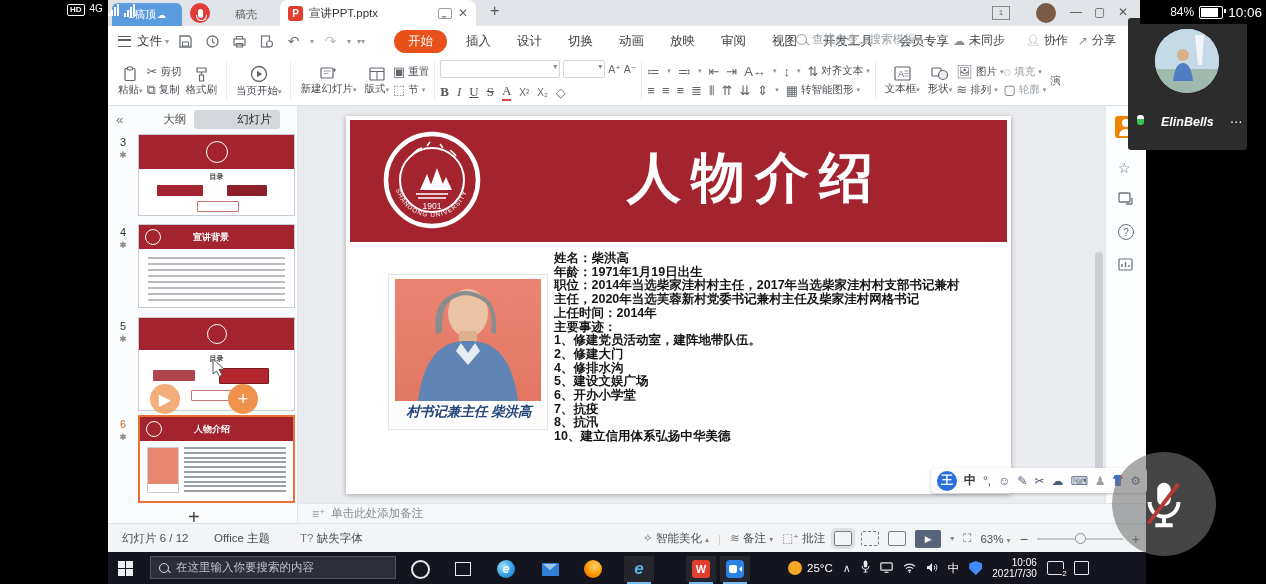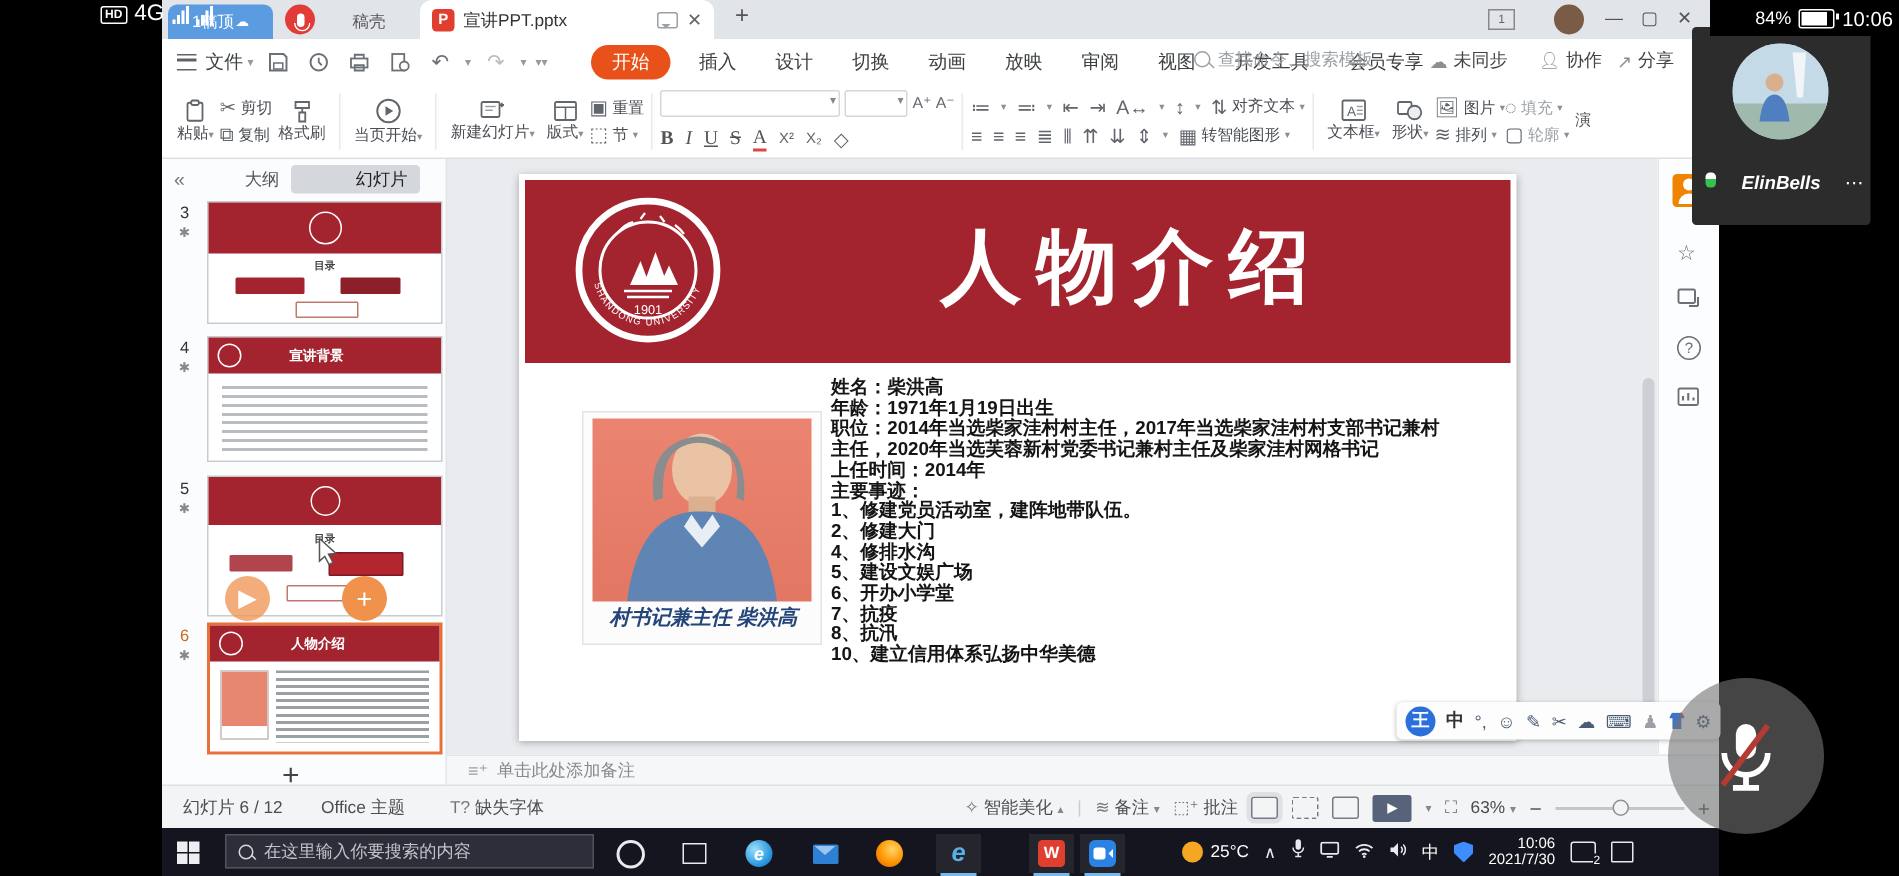--- a/index.html
+++ b/index.html
@@ -129,21 +129,21 @@
   .sun{width:14px;height:14px;border-radius:50%;background:#f5a623;}
   .trayic{color:#e7e9ee;font-size:11px;}
   .shield{width:13px;height:14px;background:#3f8cff;clip-path:polygon(50% 0,100% 18%,100% 55%,50% 100%,0 55%,0 18%);}
   .ttime{font-size:10px;line-height:11px;text-align:right;color:#fff;}
   .chatn{width:15px;height:12px;border:1.3px solid #e7e9ee;border-radius:2px;position:relative;}
   .chatn s{position:absolute;right:-4px;bottom:-4px;background:#15151f;color:#fff;font-size:8px;text-decoration:none;}
   .noteic{width:13px;height:12px;border:1.3px solid #e7e9ee;border-radius:1px;}
   
   .pstatusL{left:50px;top:4px;display:flex;align-items:flex-start;gap:5px;color:#fff;z-index:40;}
   .hdbox{border:1px solid #fff;border-radius:2px;font-size:8px;font-weight:bold;padding:0 2px;line-height:10px;margin-left:17px;}
-  .fg{font-size:15px;line-height:9px;}
+  .fg{font-size:10px;line-height:9px;}
   .bars{display:flex;align-items:flex-end;gap:1px;}
   .bars i{width:2px;background:#fff;display:block;}
   .pstatusR{left:1140px;top:0;width:126px;height:24px;background:#000;display:flex;align-items:center;justify-content:flex-end;
     gap:5px;color:#fff;z-index:40;padding-right:4px;box-sizing:border-box;}
   .batt{width:22px;height:11px;border:1.5px solid #fff;border-radius:2px;position:relative;}
   .batt i{position:absolute;left:1px;top:1px;bottom:1px;width:75%;background:#fff;}
   .batt:after{content:"";position:absolute;right:-4px;top:2.5px;width:2px;height:4px;background:#fff;}
   
   .vtile{left:1128px;top:18px;width:119px;height:132px;background:#2c2c2c;border-radius:3px;z-index:35;overflow:hidden;}
   .avatarbig{left:27px;top:11px;width:64px;height:64px;border-radius:50%;overflow:hidden;background:linear-gradient(#cfe3ec,#a9c8d8);}

